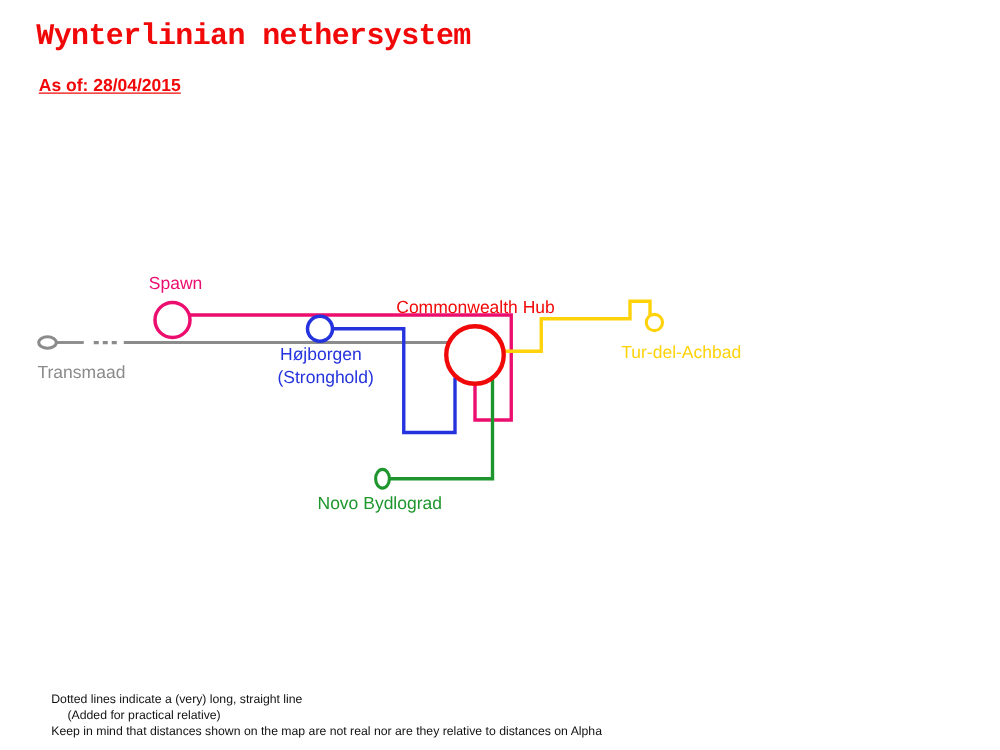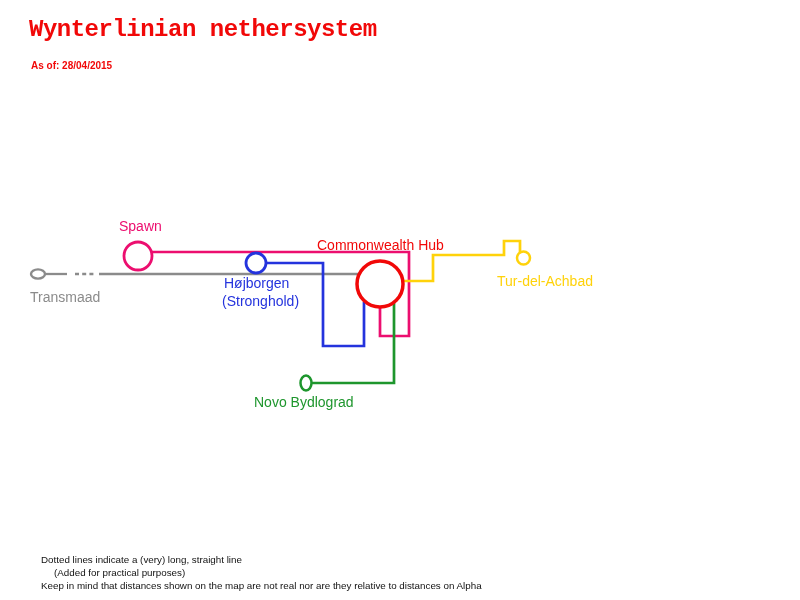--- a/index.html
+++ b/index.html
@@ -15,23 +15,24 @@
     left: 29px; top: 16px;
     font-family: Liberation Mono, monospace;
     font-weight: bold;
     font-size: 24px;
     letter-spacing: -0.5px;
     white-space: nowrap;
   }
   .page-subtitle {
     position: absolute;
     left: 31px; top: 60px;
-    font-size: 10px;
+    font-size: 14px;
     font-weight: 700;
     white-space: nowrap;
+    text-decoration: underline;
   }
   .map-svg {
     position: absolute;
     left: 0; top: 0;
   }
   .map-svg text {
     font-family: "Liberation Sans", sans-serif;
     font-size: 14px;
   }
   .footnote {
@@ -84,14 +85,14 @@
     <polyline points="394,302 394,383 312,383" fill="none" stroke-width="2.7" stroke="#1e962d"></polyline>
     <ellipse cx="306" cy="383" rx="5.5" ry="7.5" fill="#ffffff" stroke-width="2.5" stroke="#1e962d"></ellipse>
   </g>
   <text x="254" y="407" fill="#1e962d">Novo Bydlograd</text>
 
   <circle cx="380" cy="284" r="23" fill="#ffffff" stroke-width="3.5" stroke="#f10808"></circle>
   <text x="317" y="250" fill="#f10808">Commonwealth Hub</text>
 </svg>
 
 <div class="footnote n1" style="color: rgb(17, 17, 17);">Dotted lines indicate a (very) long, straight line</div>
-<div class="footnote n2" style="color: rgb(17, 17, 17);">(Added for practical purposes)</div>
+<div class="footnote n2" style="color: rgb(17, 17, 17);">(Added for practical relative)</div>
 <div class="footnote n3" style="color: rgb(17, 17, 17);">Keep in mind that distances shown on the map are not real nor are they relative to distances on Alpha</div>
 
 </body></html>

